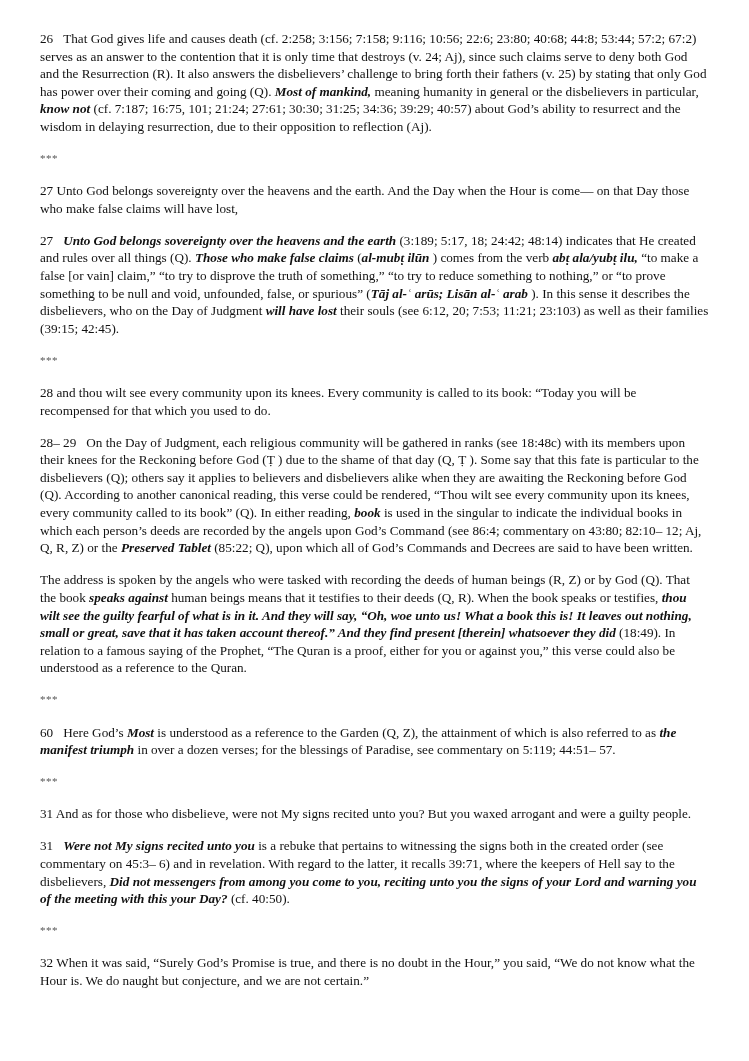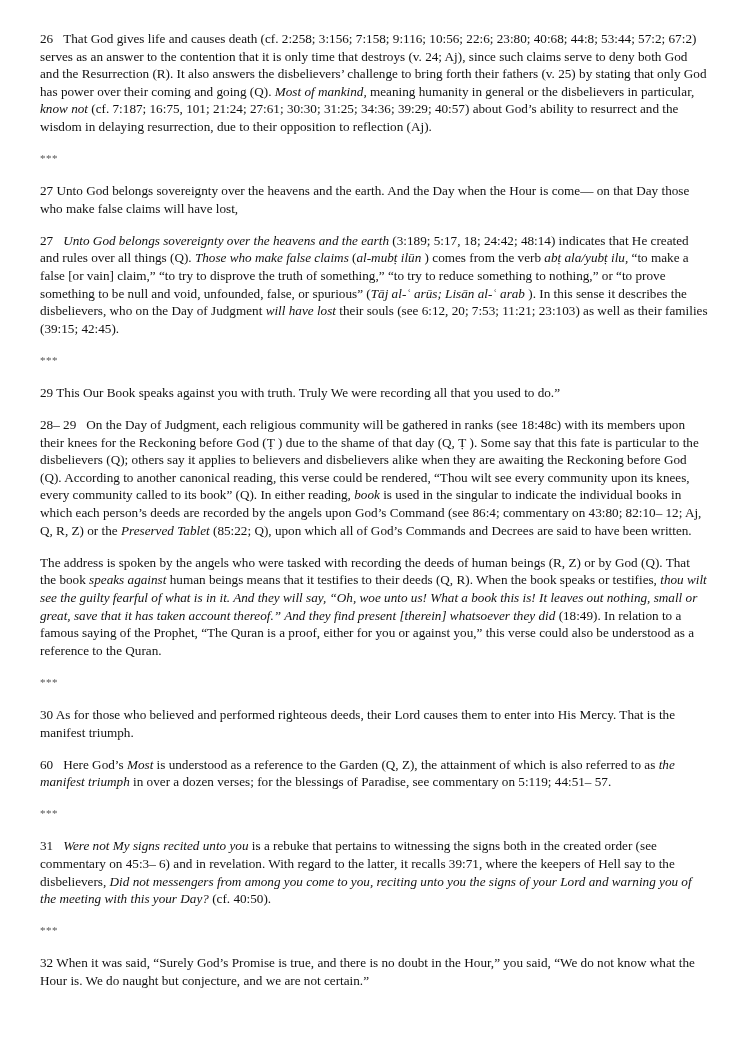--- a/index.html
+++ b/index.html
@@ -10,34 +10,34 @@
     box-sizing: border-box;
     padding: 30px 40px 0 40px;
     font-family: "Liberation Serif", "DejaVu Serif", serif;
     font-size: 13.2px;
     line-height: 17.6px;
     color: #111111;
   }
   .para { margin: 0 0 14.5px 0; }
   .sep { margin: 0 0 14.5px 0; color: #555; font-size: 11px; letter-spacing: 0.5px; }
   .num-gap { display: inline-block; width: 10px; }
-  i { font-style: italic; }
+  i { font-style: italic; font-weight: bold; }
 </style>
 </head>
 <body>
 
 <div class="page">
   <p class="para"><span>26</span><span class="num-gap"></span><span>That God gives life and causes death (cf. 2:258; 3:156; 7:158; 9:116; 10:56; 22:6; 23:80; 40:68; 44:8; 53:44; 57:2; 67:2) serves as an answer to the contention that it is only time that destroys (v. 24; Aj), since such claims serve to deny both God and the Resurrection (R). It also answers the disbelievers’ challenge to bring forth their fathers (v. 25) by stating that only God has power over their coming and going (Q). <i>Most of mankind,</i> meaning humanity in general or the disbelievers in particular, <i>know not</i> (cf. 7:187; 16:75, 101; 21:24; 27:61; 30:30; 31:25; 34:36; 39:29; 40:57) about God’s ability to resurrect and the wisdom in delaying resurrection, due to their opposition to reflection (Aj).</span></p>
   <p class="sep">***</p>
   <p class="para">27 Unto God belongs sovereignty over the heavens and the earth. And the Day when the Hour is come— on that Day those who make false claims will have lost,</p>
   <p class="para"><span>27</span><span class="num-gap"></span><span><i>Unto God belongs sovereignty over the heavens and the earth</i> (3:189; 5:17, 18; 24:42; 48:14) indicates that He created and rules over all things (Q). <i>Those who make false claims</i> (<i>al-mubṭ ilūn</i> ) comes from the verb <i>abṭ ala/yubṭ ilu,</i> “to make a false [or vain] claim,” “to try to disprove the truth of something,” “to try to reduce something to nothing,” or “to prove something to be null and void, unfounded, false, or spurious” (<i>Tāj al-ʿ arūs; Lisān al-ʿ arab</i> ). In this sense it describes the disbelievers, who on the Day of Judgment <i>will have lost</i> their souls (see 6:12, 20; 7:53; 11:21; 23:103) as well as their families (39:15; 42:45).</span></p>
   <p class="sep">***</p>
-  <p class="para">29 This Our Book speaks against you with truth. Truly We were recording all that you used to do.”</p>
+  <p class="para">28 and thou wilt see every community upon its knees. Every community is called to its book: “Today you will be recompensed for that which you used to do.</p>
   <p class="para"><span>28– 29</span><span class="num-gap"></span><span>On the Day of Judgment, each religious community will be gathered in ranks (see 18:48c) with its members upon their knees for the Reckoning before God (Ṭ ) due to the shame of that day (Q, Ṭ ). Some say that this fate is particular to the disbelievers (Q); others say it applies to believers and disbelievers alike when they are awaiting the Reckoning before God (Q). According to another canonical reading, this verse could be rendered, “Thou wilt see every community upon its knees, every community called to its book” (Q). In either reading, <i>book</i> is used in the singular to indicate the individual books in which each person’s deeds are recorded by the angels upon God’s Command (see 86:4; commentary on 43:80; 82:10– 12; Aj, Q, R, Z) or the <i>Preserved Tablet</i> (85:22; Q), upon which all of God’s Commands and Decrees are said to have been written.</span></p>
   <p class="para">The address is spoken by the angels who were tasked with recording the deeds of human beings (R, Z) or by God (Q). That the book <i>speaks against</i> human beings means that it testifies to their deeds (Q, R). When the book speaks or testifies, <i>thou wilt see the guilty fearful of what is in it. And they will say, “Oh, woe unto us! What a book this is! It leaves out nothing, small or great, save that it has taken account thereof.” And they find present [therein] whatsoever they did</i> (18:49). In relation to a famous saying of the Prophet, “The Quran is a proof, either for you or against you,” this verse could also be understood as a reference to the Quran.</p>
   <p class="sep">***</p>
-  <p class="para">30 As for those who believed and performed righteous deeds, their Lord causes them to enter into His Mercy. That is the manifest triumph.</p>
   <p class="para"><span>60</span><span class="num-gap"></span><span>Here God’s <i>Most</i> is understood as a reference to the Garden (Q, Z), the attainment of which is also referred to as <i>the manifest triumph</i> in over a dozen verses; for the blessings of Paradise, see commentary on 5:119; 44:51– 57.</span></p>
   <p class="sep">***</p>
+  <p class="para">31 And as for those who disbelieve, were not My signs recited unto you? But you waxed arrogant and were a guilty people.</p>
   <p class="para"><span>31</span><span class="num-gap"></span><span><i>Were not My signs recited unto you</i> is a rebuke that pertains to witnessing the signs both in the created order (see commentary on 45:3– 6) and in revelation. With regard to the latter, it recalls 39:71, where the keepers of Hell say to the disbelievers, <i>Did not messengers from among you come to you, reciting unto you the signs of your Lord and warning you of the meeting with this your Day?</i> (cf. 40:50).</span></p>
   <p class="sep">***</p>
   <p class="para">32 When it was said, “Surely God’s Promise is true, and there is no doubt in the Hour,” you said, “We do not know what the Hour is. We do naught but conjecture, and we are not certain.”</p>
 </div>
 
 </body></html>

